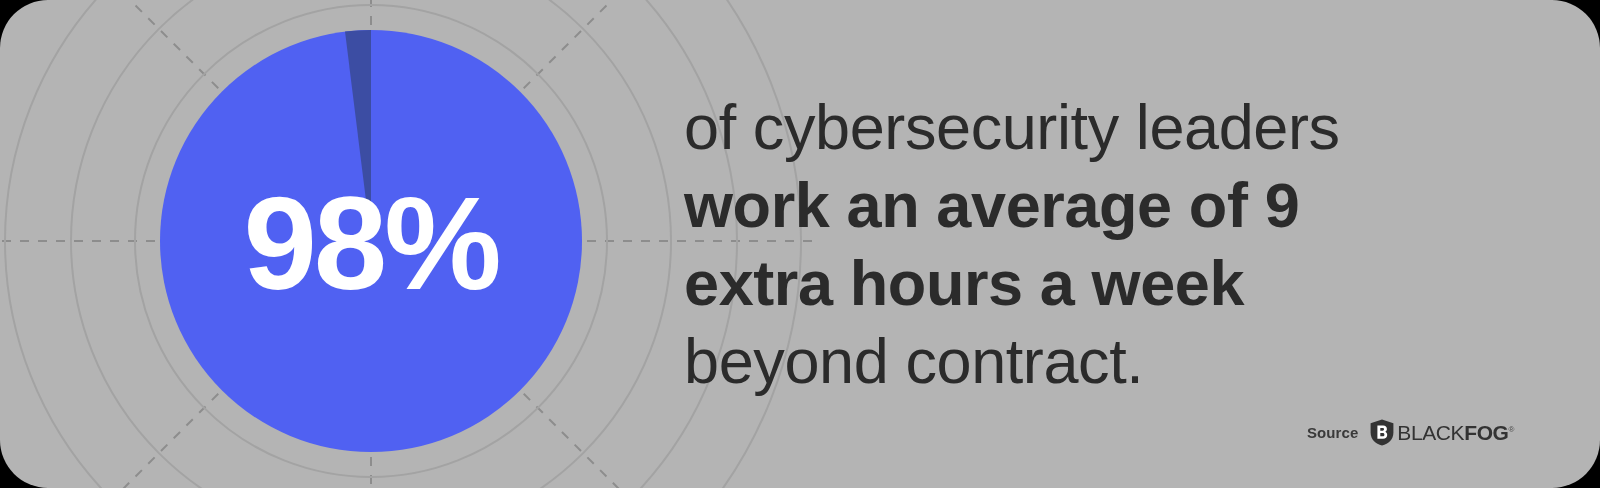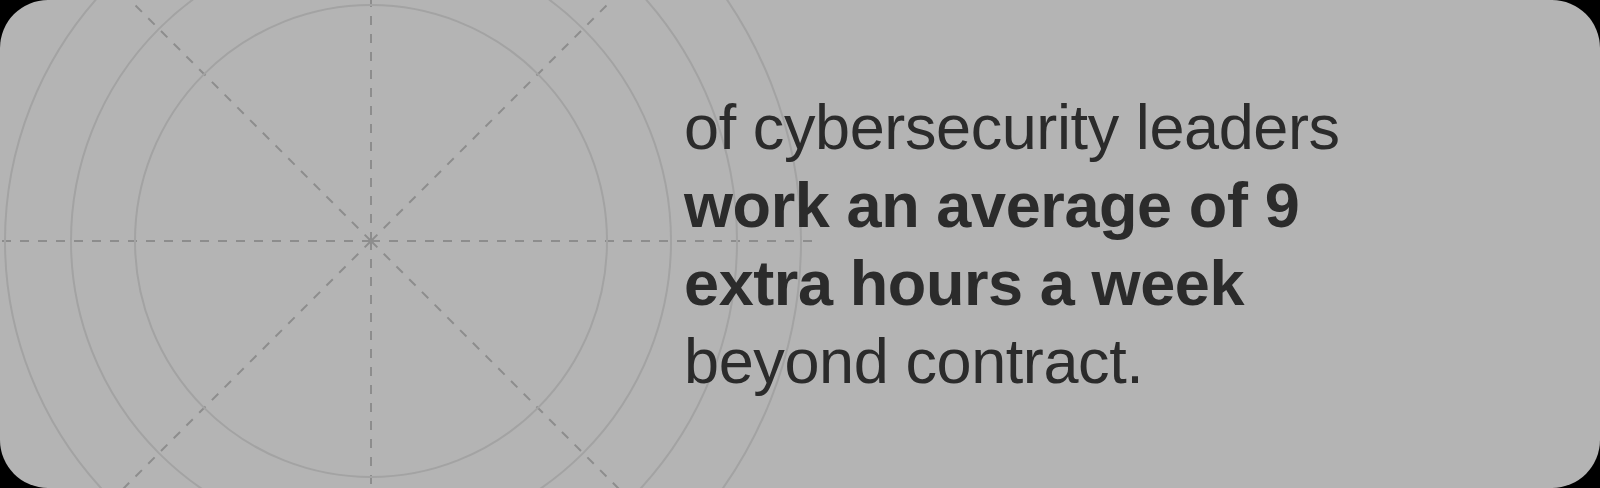--- a/index.html
+++ b/index.html
@@ -141,19 +141,41 @@
       <line x1="371" y1="241" x2="59" y2="-71"></line>
     </g>
     <g stroke="#a3a3a3" stroke-width="2" fill="none">
       <circle cx="371" cy="241" r="236"></circle>
       <circle cx="371" cy="241" r="300"></circle>
       <circle cx="371" cy="241" r="366"></circle>
       <circle cx="371" cy="241" r="430"></circle>
     </g>
   </svg>
 
+  <div id="pie-chart-wrap">
+    <svg id="pie-svg" viewBox="0 0 422 422" xmlns="http://www.w3.org/2000/svg">
+
+      <circle cx="211" cy="211" r="211" fill="#5061f2"></circle>
+
+      <path d="M 211 211 L 211 0 A 211 211 0 0 0 185.0 1.60 Z" fill="#3c4da3"></path>
+    </svg>
+    <div id="pie-value-label">98%</div>
+  </div>
 
   <div id="statement-block">
     <span>of cybersecurity leaders </span><span class="emph">work an average of 9 extra hours a week</span><span> beyond contract.</span>
   </div>
 
+  <div id="source-attribution">
+    <span id="source-label">Source</span>
+    <span id="brand-logo">
+      <svg id="brand-shield-icon" width="24" height="27" viewBox="0 0 24 27" xmlns="http://www.w3.org/2000/svg">
+        <path d="M12 0.6 L23.4 4.3 L23.4 13.4 C23.4 20.2 18.6 24.6 12 26.5 C5.4 24.6 0.6 20.2 0.6 13.4 L0.6 4.3 Z" fill="#333333"></path>
+        <path d="M7.4 6.6 L13.2 6.6 C15.5 6.6 16.9 8.0 16.9 9.9 C16.9 11.3 16.2 12.3 15.1 12.8
+                 C16.4 13.3 17.2 14.4 17.2 16.0 C17.2 18.2 15.6 19.8 13.0 19.8 L7.4 19.8 Z
+                 M10.3 9.0 L10.3 11.7 L12.6 11.7 C13.5 11.7 14.0 11.2 14.0 10.35 C14.0 9.5 13.5 9.0 12.6 9.0 Z
+                 M10.3 14.1 L10.3 17.3 L12.8 17.3 C13.8 17.3 14.4 16.7 14.4 15.7 C14.4 14.7 13.8 14.1 12.8 14.1 Z" fill="#ffffff"></path>
+      </svg>
+      <span id="brand-wordmark"><span>BLACK</span><span class="wm-bold">FOG</span><span id="brand-trademark">®</span></span>
+    </span>
+  </div>
 
 </div>
 
 </body></html>

